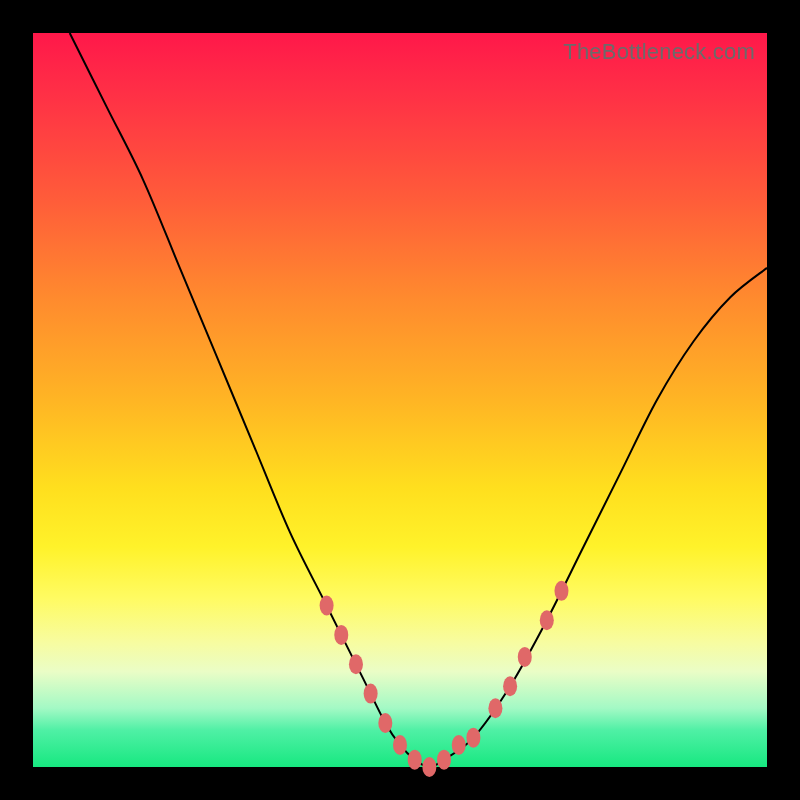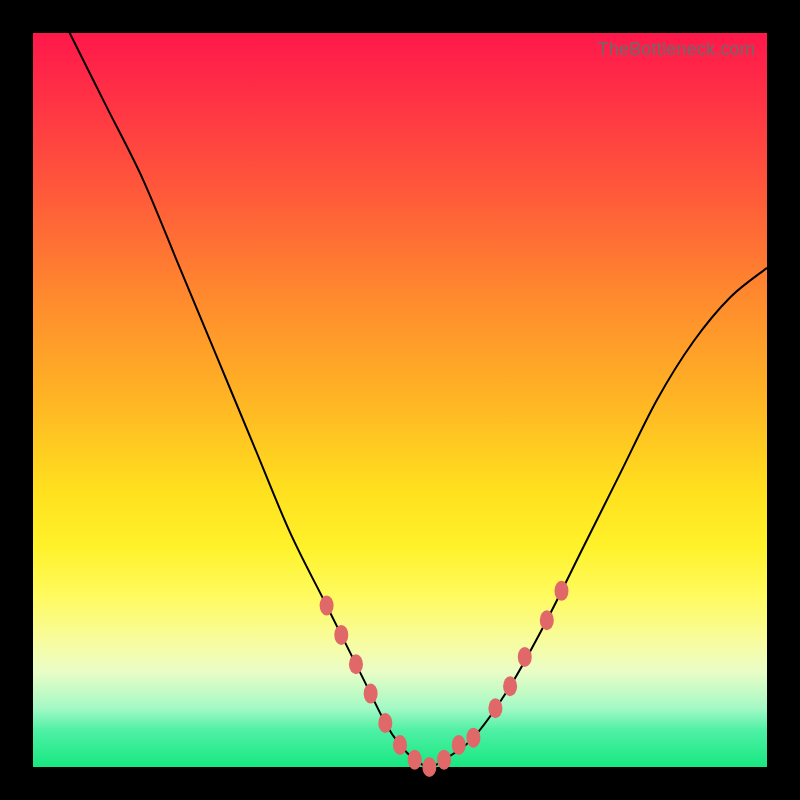--- a/index.html
+++ b/index.html
@@ -38,21 +38,21 @@
       #a3f9c5 92%,
       #4ff0a5 95%,
       #17e880 100%
     );
   }
   .watermark {
     position: absolute;
     top: 6px;
     right: 12px;
     color: #6b6b6b;
-    font-size: 18px;
+    font-size: 22px;
     font-weight: 500;
     letter-spacing: 0.2px;
     user-select: none;
   }
   svg.curve {
     position: absolute;
     left: 0;
     top: 0;
     width: 734px;
     height: 734px;

